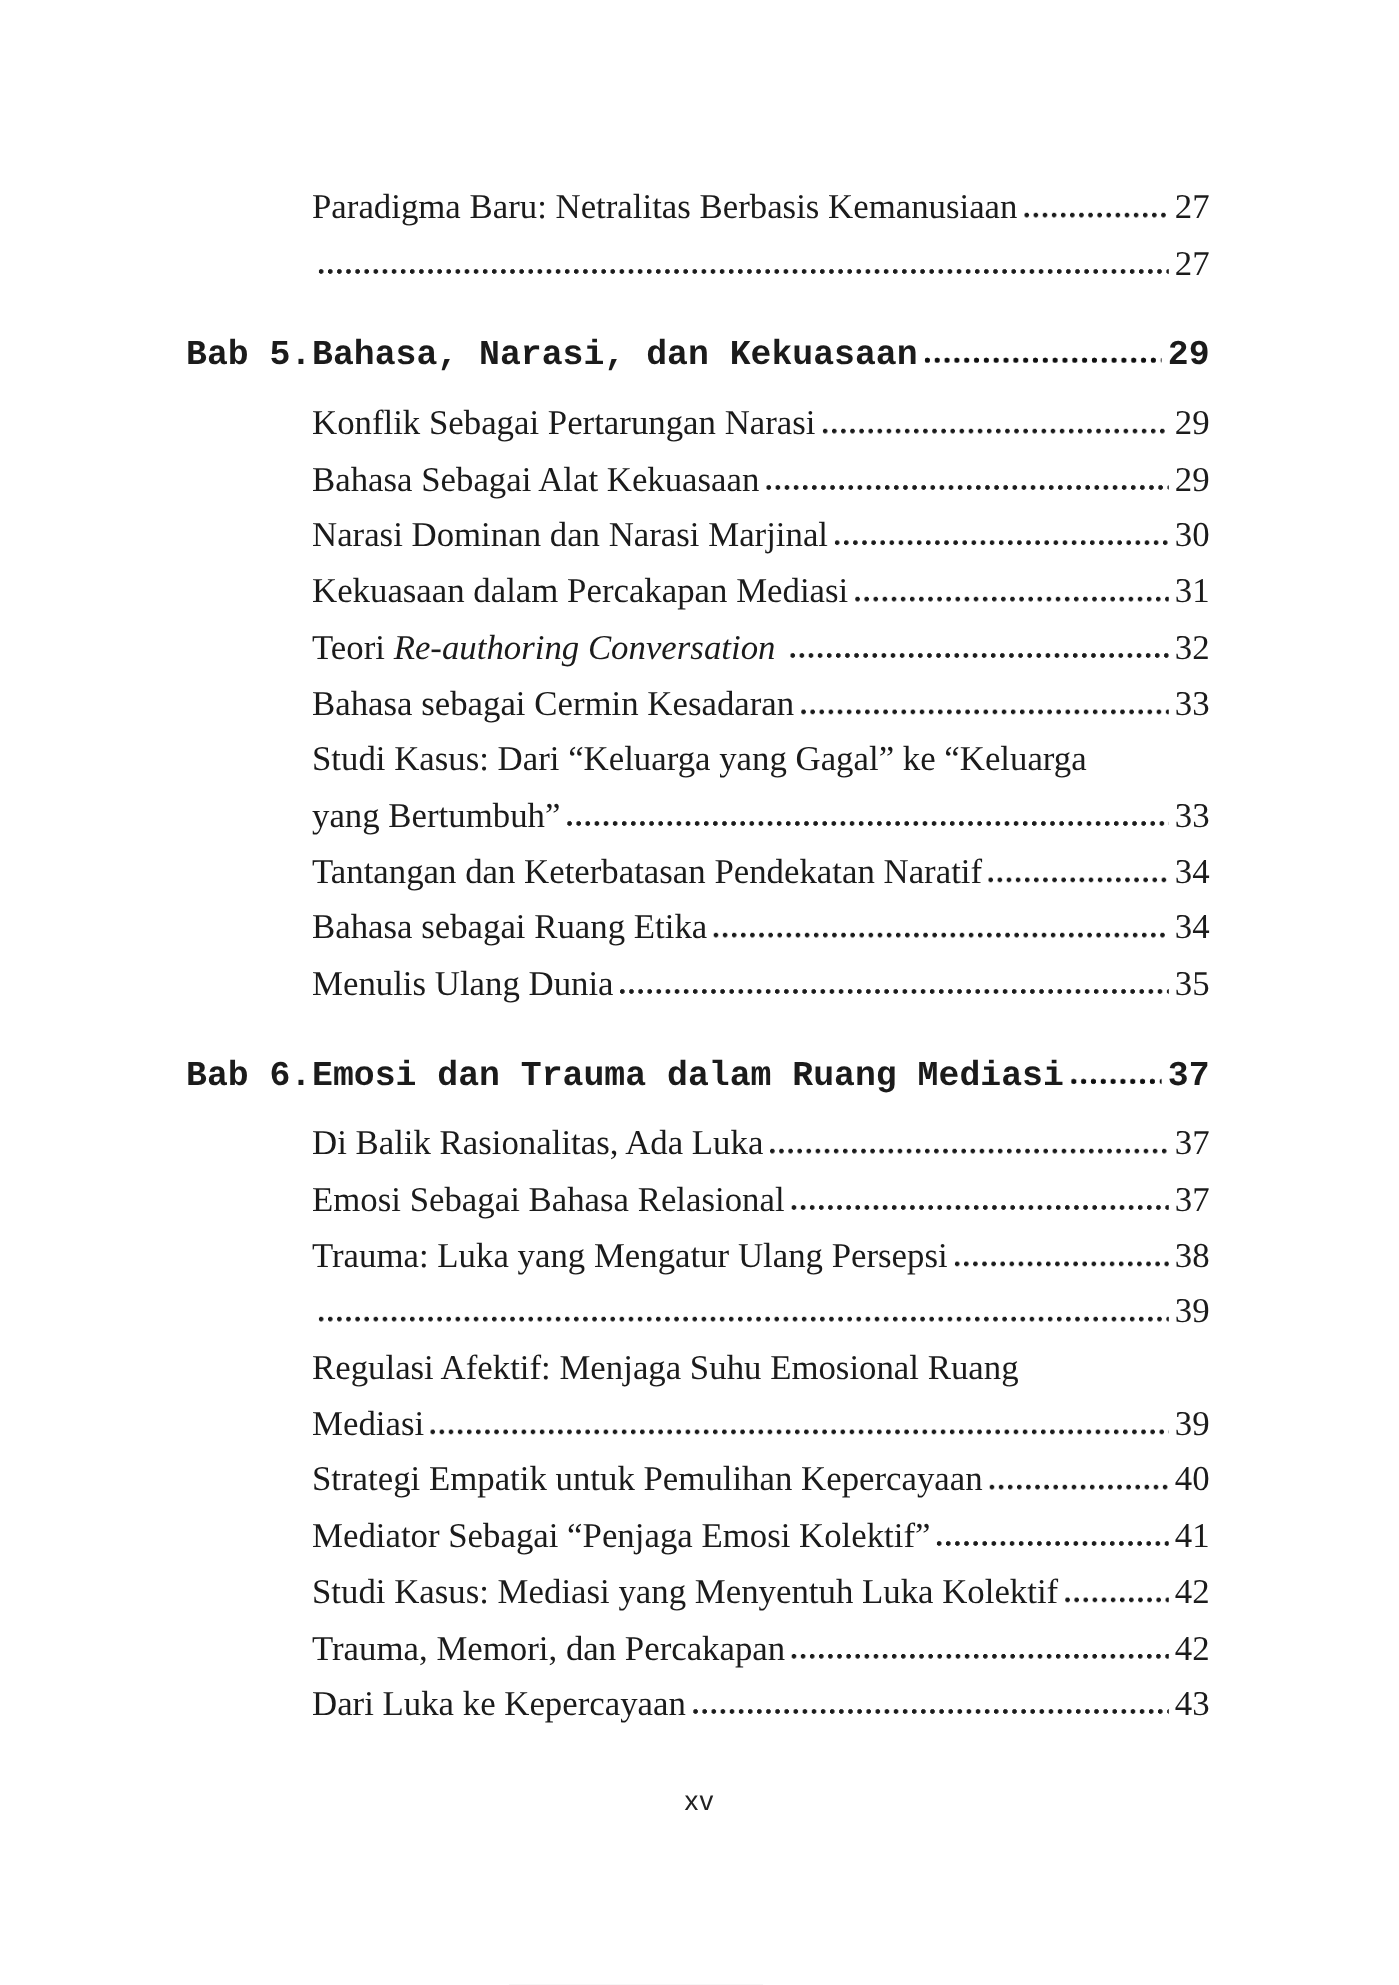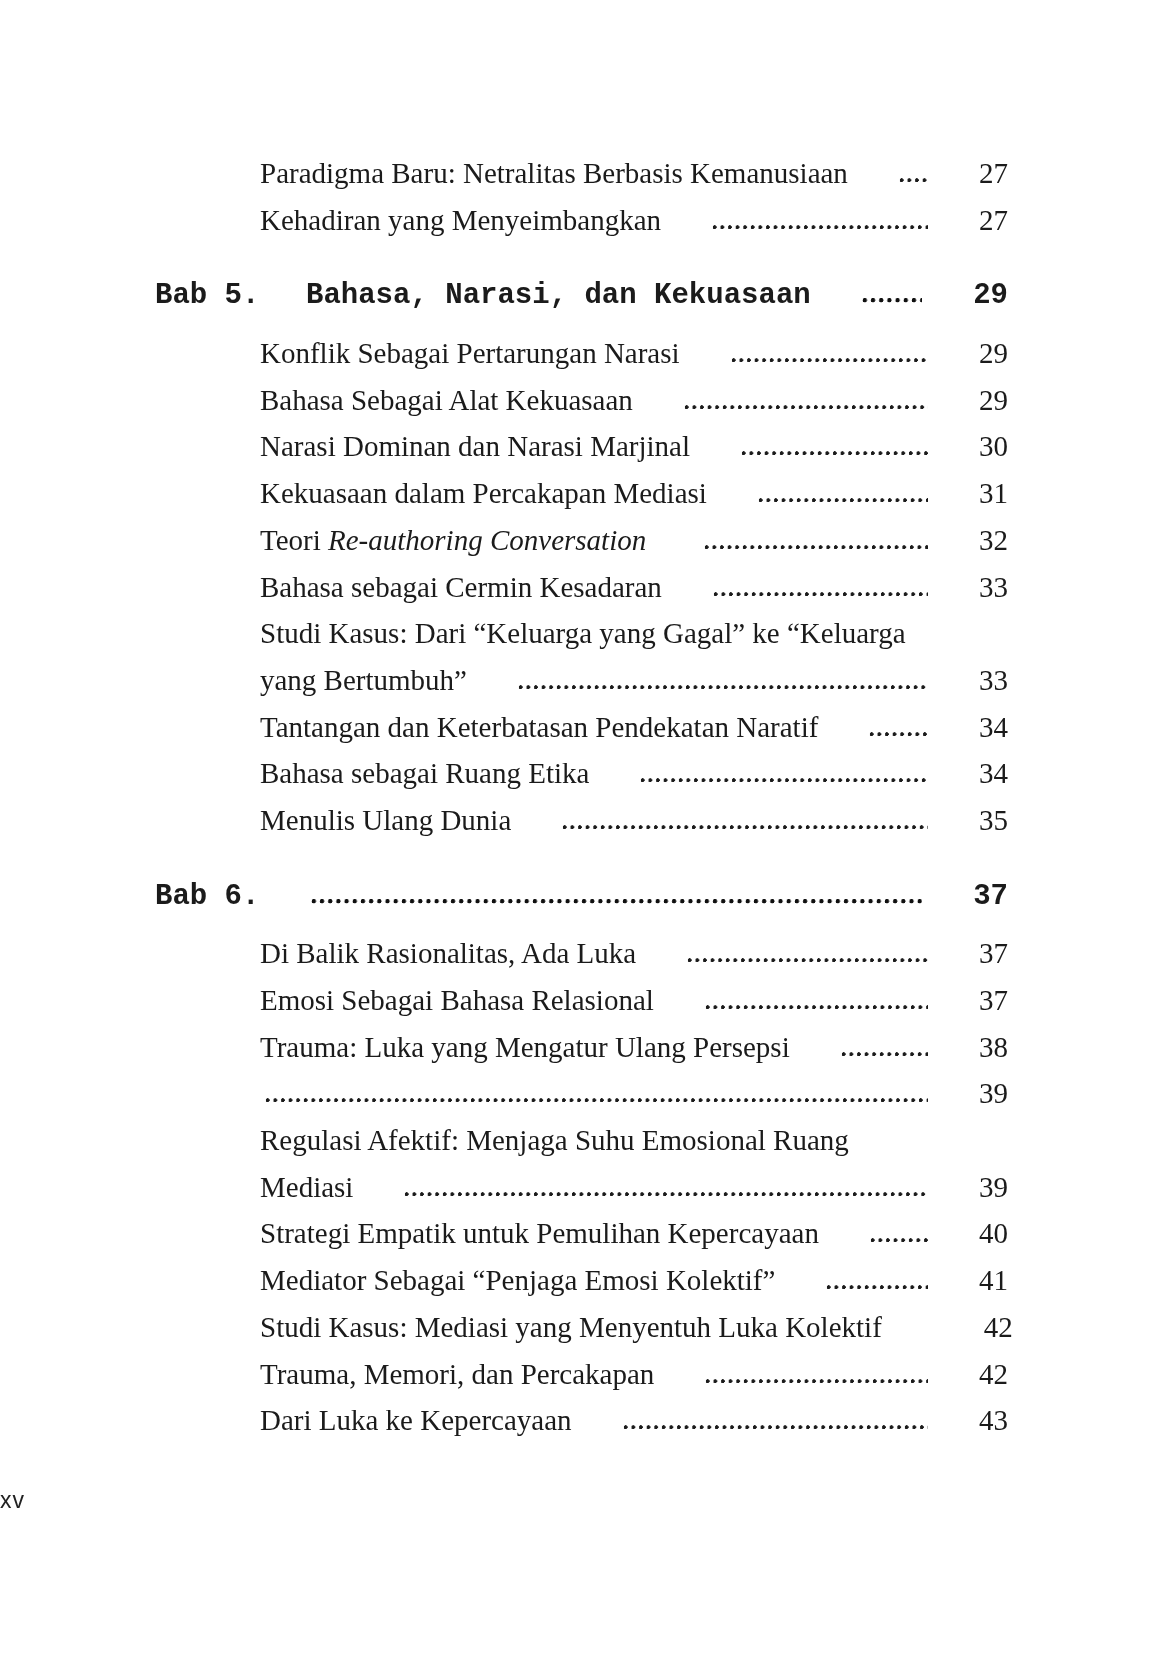--- a/index.html
+++ b/index.html
@@ -19,21 +19,20 @@
     right: 158px;
     top: 150px;
   }
   .row {
     display: flex;
     align-items: baseline;
     height: 46.7px;
     line-height: 46.7px;
     font-size: 29px;
     white-space: pre;
-    gap: 46px;
   }
   .row.chapter {
     font-weight: bold;
     margin-top: 30px;
     margin-bottom: 10px;
     font-family: Liberation Mono, monospace;
   }
   .chapter-label { flex: none; width: 105px; }
   .row.indent { padding-left: 105px; }
   .title { flex: none; }
@@ -50,46 +49,47 @@
   .row.chapter .leader {
     background-image: radial-gradient(circle at 2.8px 4.2px, #101010 2.0px, transparent 2.45px);
     background-size: 8.2px 7px;
   }
   .pagenum { flex: none; }
   .folio {
     position: absolute;
     top: 1487px;
     left: 0;
     width: 100%;
+    text-align: center;
     font-family: "Liberation Sans", sans-serif;
     font-size: 23px;
     letter-spacing: 1px;
     color: #222222;
   }
 </style>
 </head>
 <body>
 
 <div class="page">
   <div class="toc">
       <div class="row entry indent"><span class="title"><span>Paradigma Baru: Netralitas Berbasis Kemanusiaan</span></span><span class="leader"></span><span class="pagenum">27</span></div>
-      <div class="row entry indent"><span class="title"><span>Kehadiran yang Menyeimbangkan</span></span><span class="leader"></span><span class="pagenum">27</span></div>
+      <div class="row entry indent"><span class="leader"></span><span class="pagenum">27</span></div>
       <div class="row chapter"><span class="chapter-label">Bab 5.</span><span class="title"><span>Bahasa, Narasi, dan Kekuasaan</span></span><span class="leader"></span><span class="pagenum">29</span></div>
       <div class="row entry indent"><span class="title"><span>Konflik Sebagai Pertarungan Narasi</span></span><span class="leader"></span><span class="pagenum">29</span></div>
       <div class="row entry indent"><span class="title"><span>Bahasa Sebagai Alat Kekuasaan</span></span><span class="leader"></span><span class="pagenum">29</span></div>
       <div class="row entry indent"><span class="title"><span>Narasi Dominan dan Narasi Marjinal</span></span><span class="leader"></span><span class="pagenum">30</span></div>
       <div class="row entry indent"><span class="title"><span>Kekuasaan dalam Percakapan Mediasi</span></span><span class="leader"></span><span class="pagenum">31</span></div>
       <div class="row entry indent"><span class="title"><span>Teori </span><i>Re-authoring Conversation</i><span> </span></span><span class="leader"></span><span class="pagenum">32</span></div>
       <div class="row entry indent"><span class="title"><span>Bahasa sebagai Cermin Kesadaran</span></span><span class="leader"></span><span class="pagenum">33</span></div>
       <div class="row entry indent"><span class="title"><span>Studi Kasus: Dari “Keluarga yang Gagal” ke “Keluarga</span></span></div>
       <div class="row entry indent"><span class="title"><span>yang Bertumbuh”</span></span><span class="leader"></span><span class="pagenum">33</span></div>
       <div class="row entry indent"><span class="title"><span>Tantangan dan Keterbatasan Pendekatan Naratif</span></span><span class="leader"></span><span class="pagenum">34</span></div>
       <div class="row entry indent"><span class="title"><span>Bahasa sebagai Ruang Etika</span></span><span class="leader"></span><span class="pagenum">34</span></div>
       <div class="row entry indent"><span class="title"><span>Menulis Ulang Dunia</span></span><span class="leader"></span><span class="pagenum">35</span></div>
-      <div class="row chapter"><span class="chapter-label">Bab 6.</span><span class="leader"></span><span class="pagenum">37</span></div>
+      <div class="row chapter"><span class="chapter-label">Bab 6.</span><span class="title"><span>Emosi dan Trauma dalam Ruang Mediasi</span></span><span class="leader"></span><span class="pagenum">37</span></div>
       <div class="row entry indent"><span class="title"><span>Di Balik Rasionalitas, Ada Luka</span></span><span class="leader"></span><span class="pagenum">37</span></div>
       <div class="row entry indent"><span class="title"><span>Emosi Sebagai Bahasa Relasional</span></span><span class="leader"></span><span class="pagenum">37</span></div>
       <div class="row entry indent"><span class="title"><span>Trauma: Luka yang Mengatur Ulang Persepsi</span></span><span class="leader"></span><span class="pagenum">38</span></div>
       <div class="row entry indent"><span class="leader"></span><span class="pagenum">39</span></div>
       <div class="row entry indent"><span class="title"><span>Regulasi Afektif: Menjaga Suhu Emosional Ruang</span></span></div>
       <div class="row entry indent"><span class="title"><span>Mediasi</span></span><span class="leader"></span><span class="pagenum">39</span></div>
       <div class="row entry indent"><span class="title"><span>Strategi Empatik untuk Pemulihan Kepercayaan</span></span><span class="leader"></span><span class="pagenum">40</span></div>
       <div class="row entry indent"><span class="title"><span>Mediator Sebagai “Penjaga Emosi Kolektif”</span></span><span class="leader"></span><span class="pagenum">41</span></div>
       <div class="row entry indent"><span class="title"><span>Studi Kasus: Mediasi yang Menyentuh Luka Kolektif</span></span><span class="leader"></span><span class="pagenum">42</span></div>
       <div class="row entry indent"><span class="title"><span>Trauma, Memori, dan Percakapan</span></span><span class="leader"></span><span class="pagenum">42</span></div>

